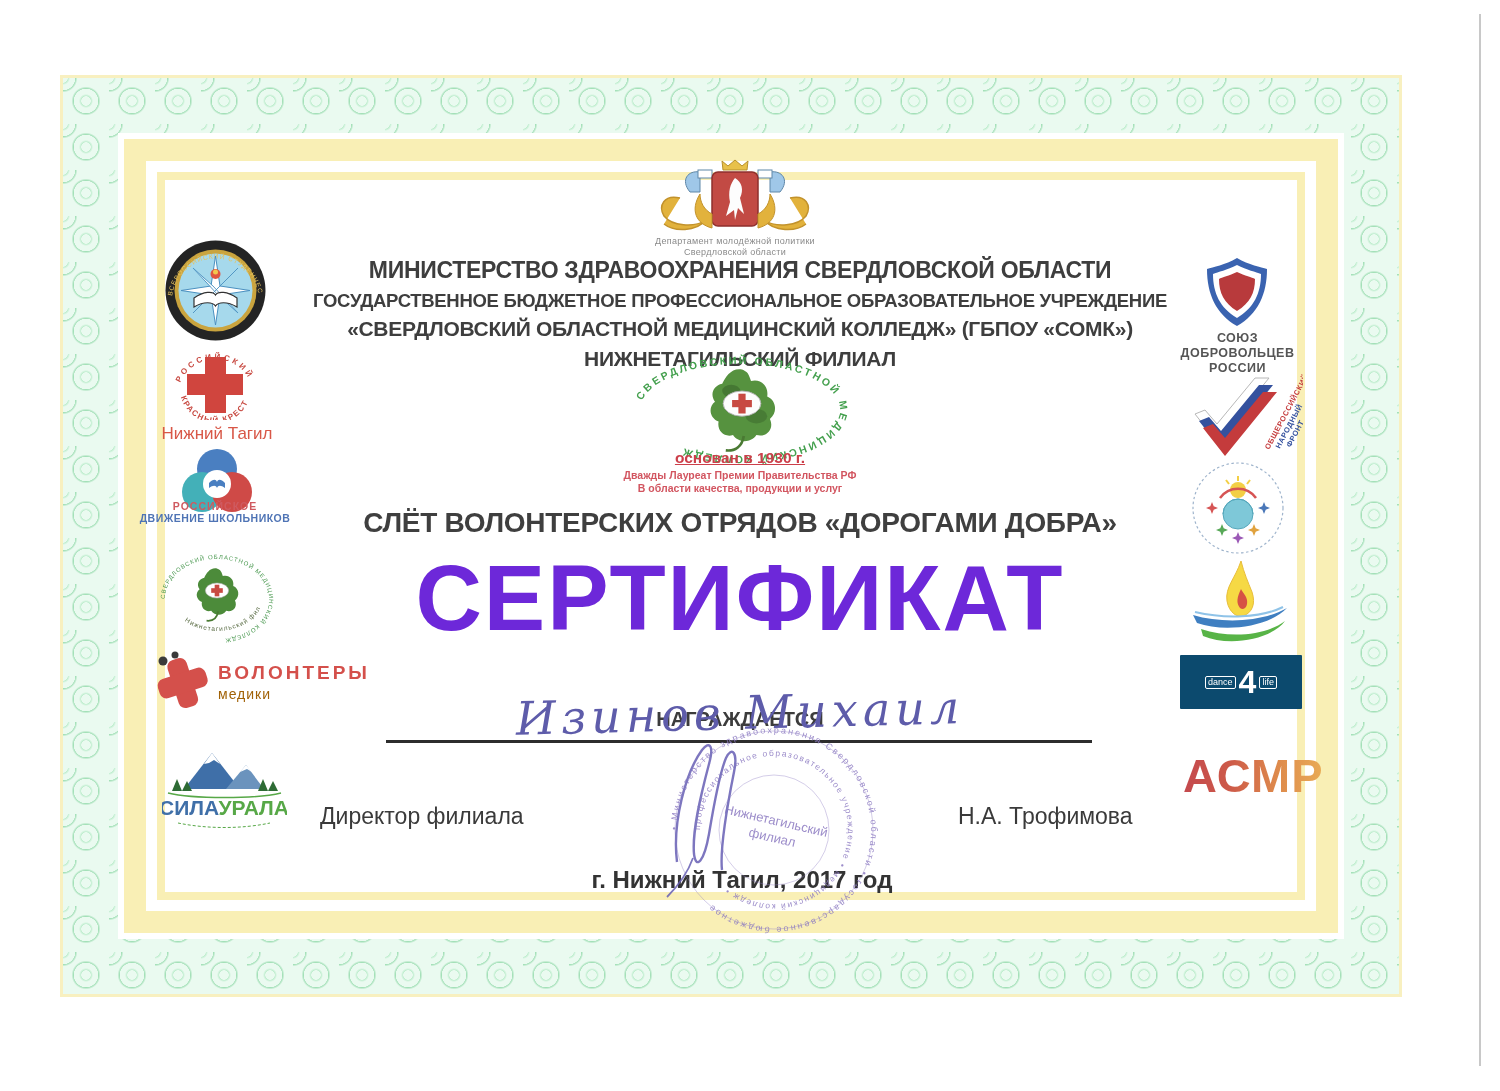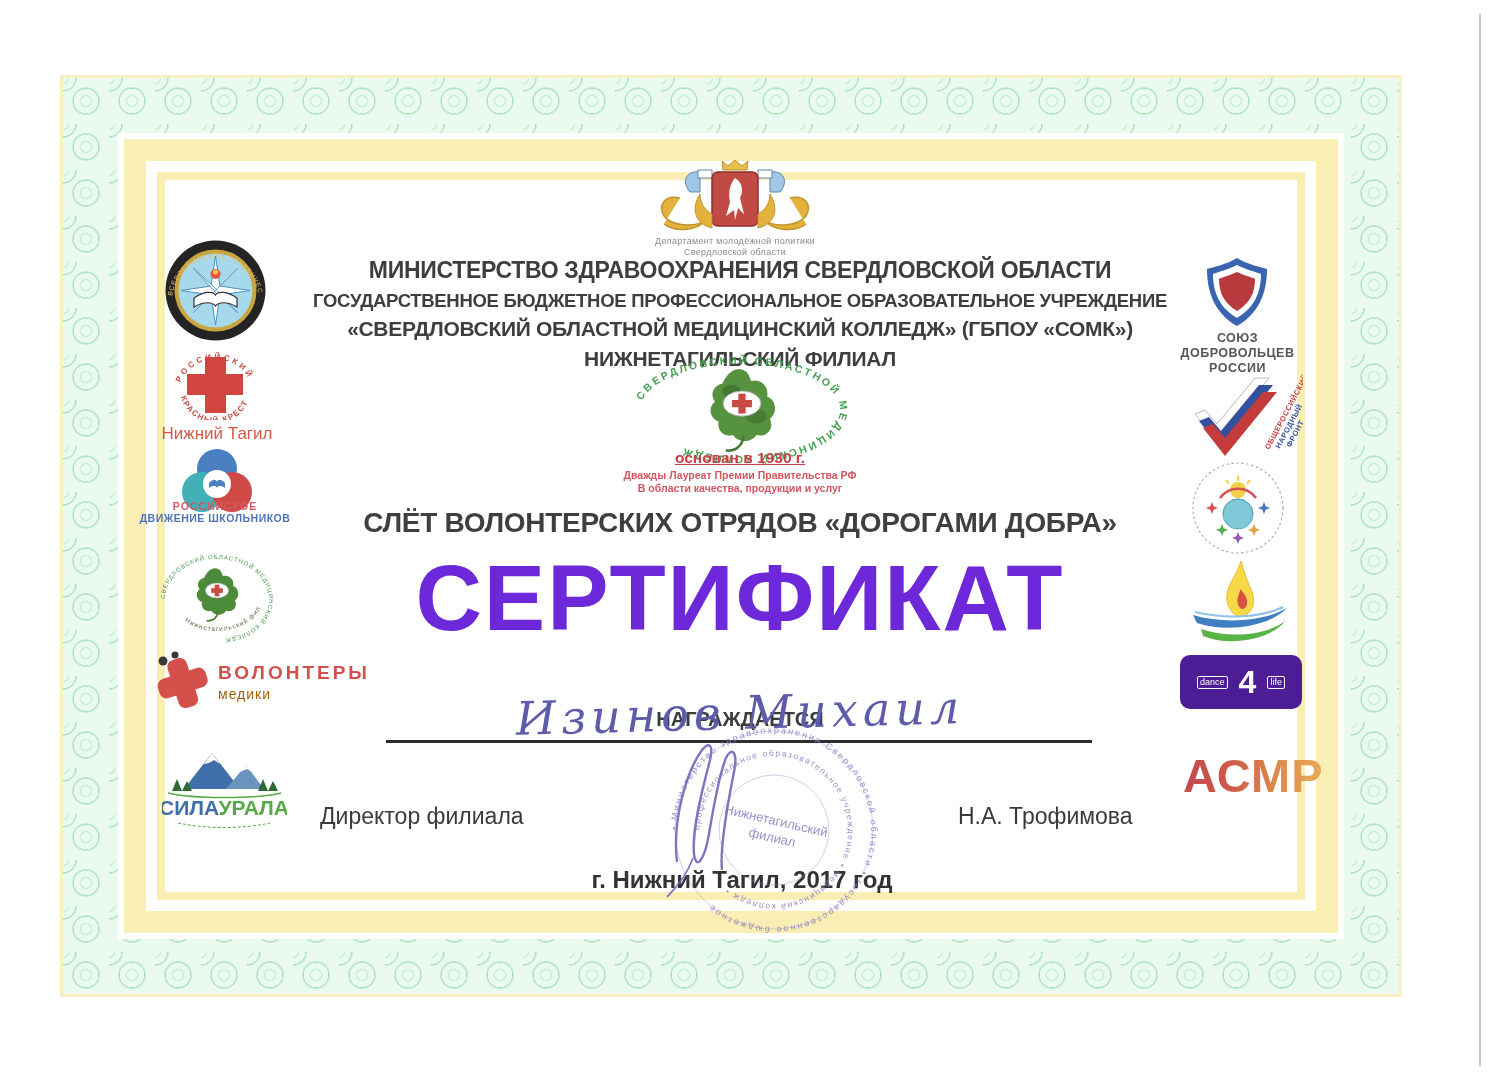--- a/index.html
+++ b/index.html
@@ -60,22 +60,22 @@
     font-size:17px;color:#d85747;margin-top:16px;}
   .rdsh-text{position:absolute;left:122px;top:500px;width:186px;text-align:center;line-height:12px;}
   .rdsh-text .a{font-size:10.5px;font-weight:700;color:#cf5a60;letter-spacing:1px;}
   .rdsh-text .b{font-size:10.5px;font-weight:700;color:#4f74b5;letter-spacing:.5px;}
   .vm-wrap{position:absolute;left:218px;top:662px;}
   .vm1{font-size:19px;font-weight:700;color:#d4504b;letter-spacing:3px;}
   .vm2{font-size:14px;color:#a16207;margin-top:2px;letter-spacing:1px;}
 
   .sdr-text{position:absolute;left:1160px;top:331px;width:155px;text-align:center;
     font-size:12.5px;font-weight:700;color:#555;line-height:15px;letter-spacing:.5px;}
-  .d4l{position:absolute;left:1180px;top:655px;width:122px;height:54px;background:#4c1d95;
-    border-radius:10px;display:flex;align-items:center;justify-content:center;gap:11px;}
+  .d4l{position:absolute;left:1180px;top:655px;width:122px;height:54px;background:#0c4a6e;
+    border-radius:1px;display:flex;align-items:center;justify-content:center;gap:3px;}
   .d4l-small{font-size:9px;color:#fff;border:1px solid #fff;border-radius:2px;padding:0 2px;line-height:11px;}
   .d4l-big{font-size:32px;font-weight:800;color:#fff;line-height:32px;}
   .acmp{position:absolute;left:1183px;top:748px;font-size:47px;font-weight:800;letter-spacing:1px;
     background:linear-gradient(90deg,#c4494e,#cd5a49,#de8a4c,#e9ac56);
     -webkit-background-clip:text;background-clip:text;color:transparent;}
 </style>
 </head>
 <body>
 
 <div class="page">

